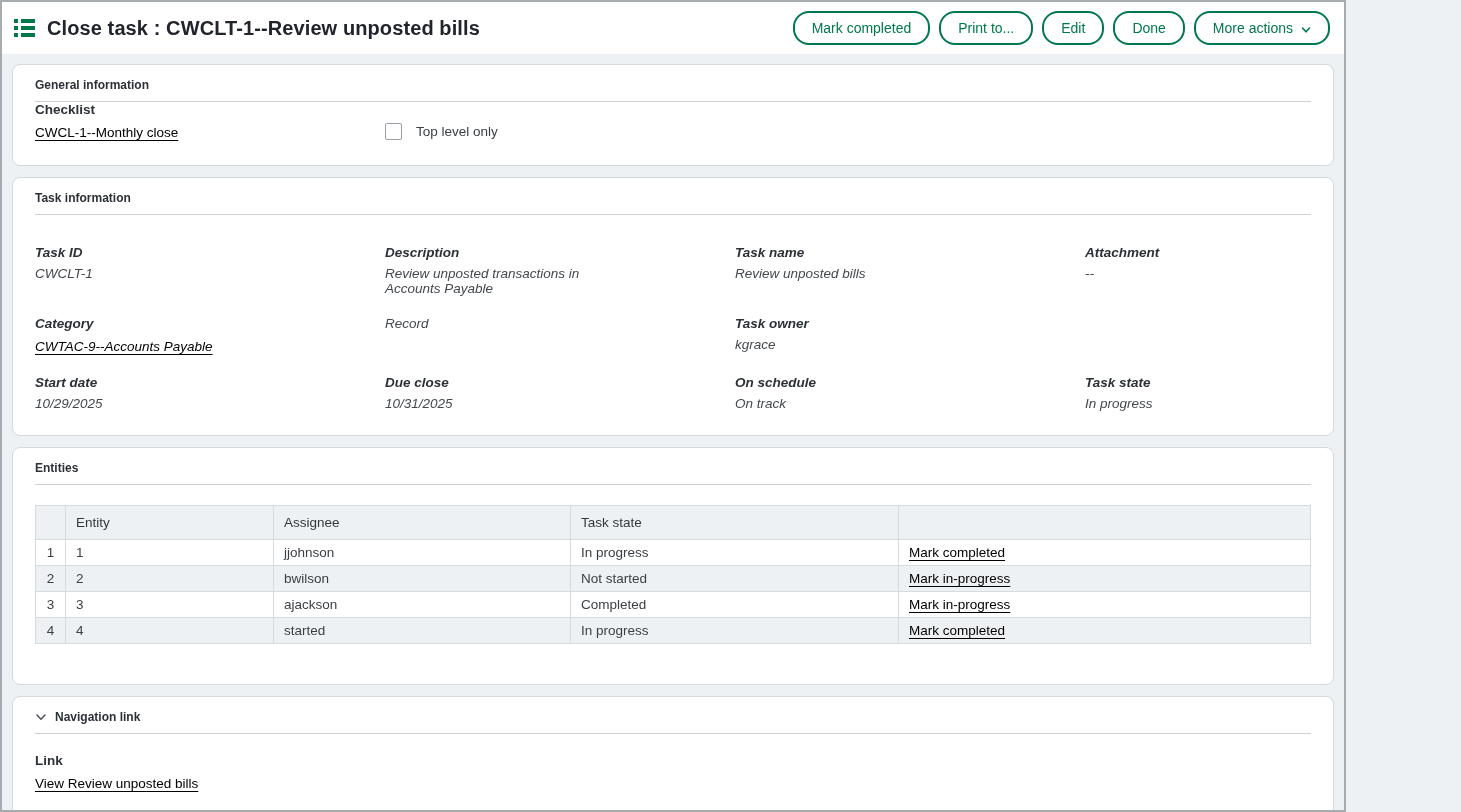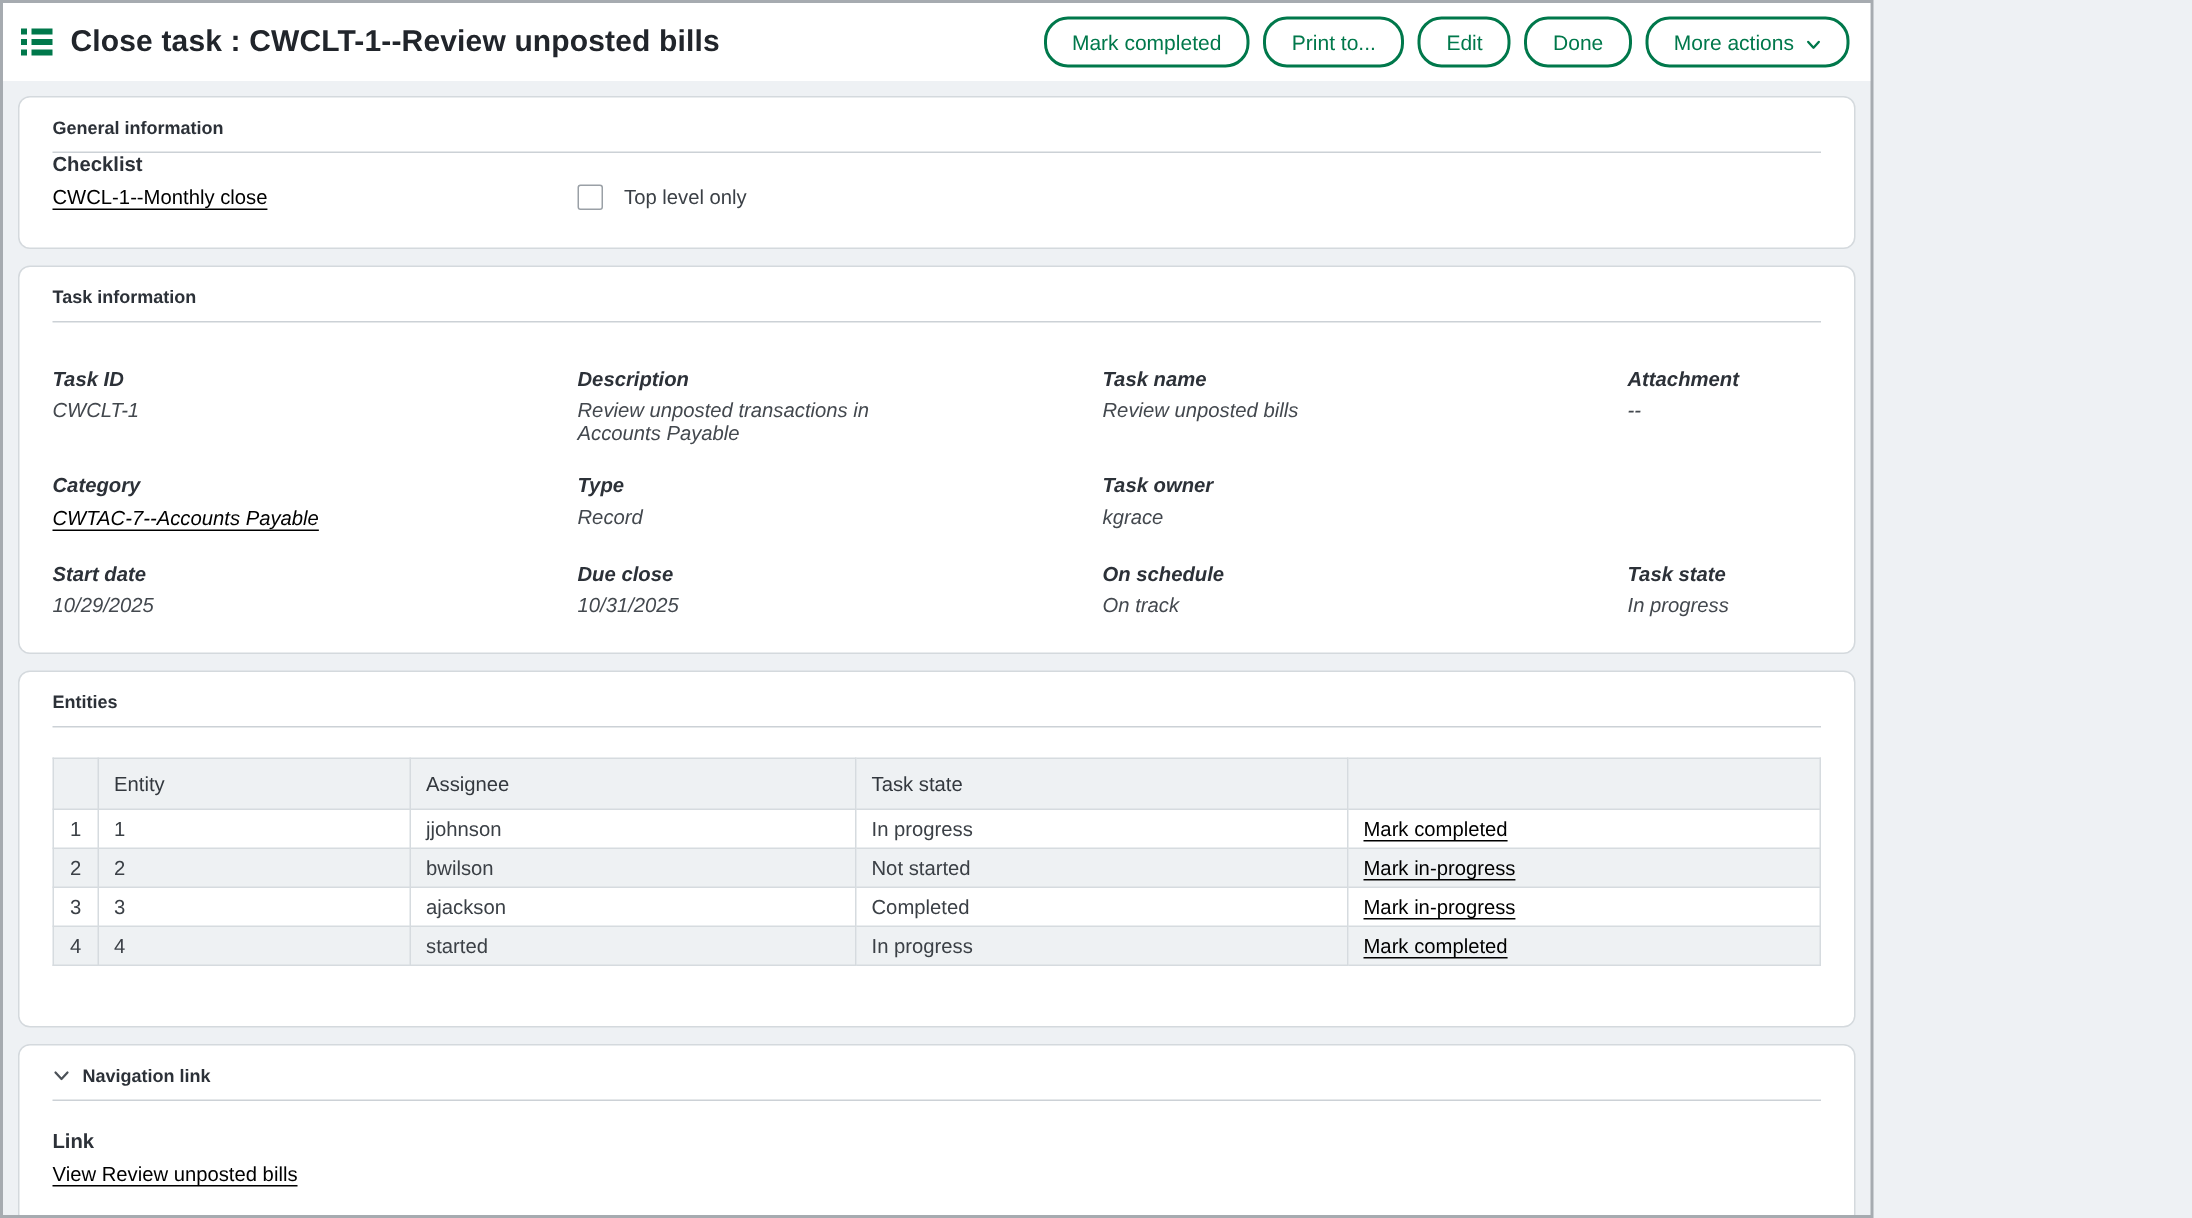--- a/index.html
+++ b/index.html
@@ -4,21 +4,21 @@
 <style>
   * { margin: 0; padding: 0; box-sizing: border-box; }
   html, body { width: 1461px; height: 812px; }
   body {
     font-family: "Liberation Sans", "DejaVu Sans", sans-serif;
     background: #eef1f4;
     color: #3b4046;
     overflow: hidden;
   }
   .frame {
-    width: 1249px; height: 812px;
+    width: 1346px; height: 812px;
     border: 2px solid #a6abb0;
     background: #eef1f4;
     overflow: hidden;
     display: flex; flex-direction: column;
   }
   
   .topbar {
     background: #ffffff;
     height: 52px;
     flex: 0 0 52px;
@@ -197,24 +197,23 @@
           <div class="field-label">Task name</div>
           <div class="field-value">Review unposted bills</div>
         </div>
         <div class="ti-cell">
           <div class="field-label">Attachment</div>
           <div class="field-value">--</div>
         </div>
 
         <div class="ti-cell">
           <div class="field-label">Category</div>
-          <a class="green-link" href="#">CWTAC-7--Accounts Payable</a>
-        </div>
-        <div class="ti-cell">
-          <div class="field-label">Type</div>
+          <a class="green-link" href="#">CWTAC-9--Accounts Payable</a>
+        </div>
+        <div class="ti-cell">
           <div class="field-value">Record</div>
         </div>
         <div class="ti-cell">
           <div class="field-label">Task owner</div>
           <div class="field-value">kgrace</div>
         </div>
         <div class="ti-cell"></div>
 
         <div class="ti-cell">
           <div class="field-label">Start date</div>

